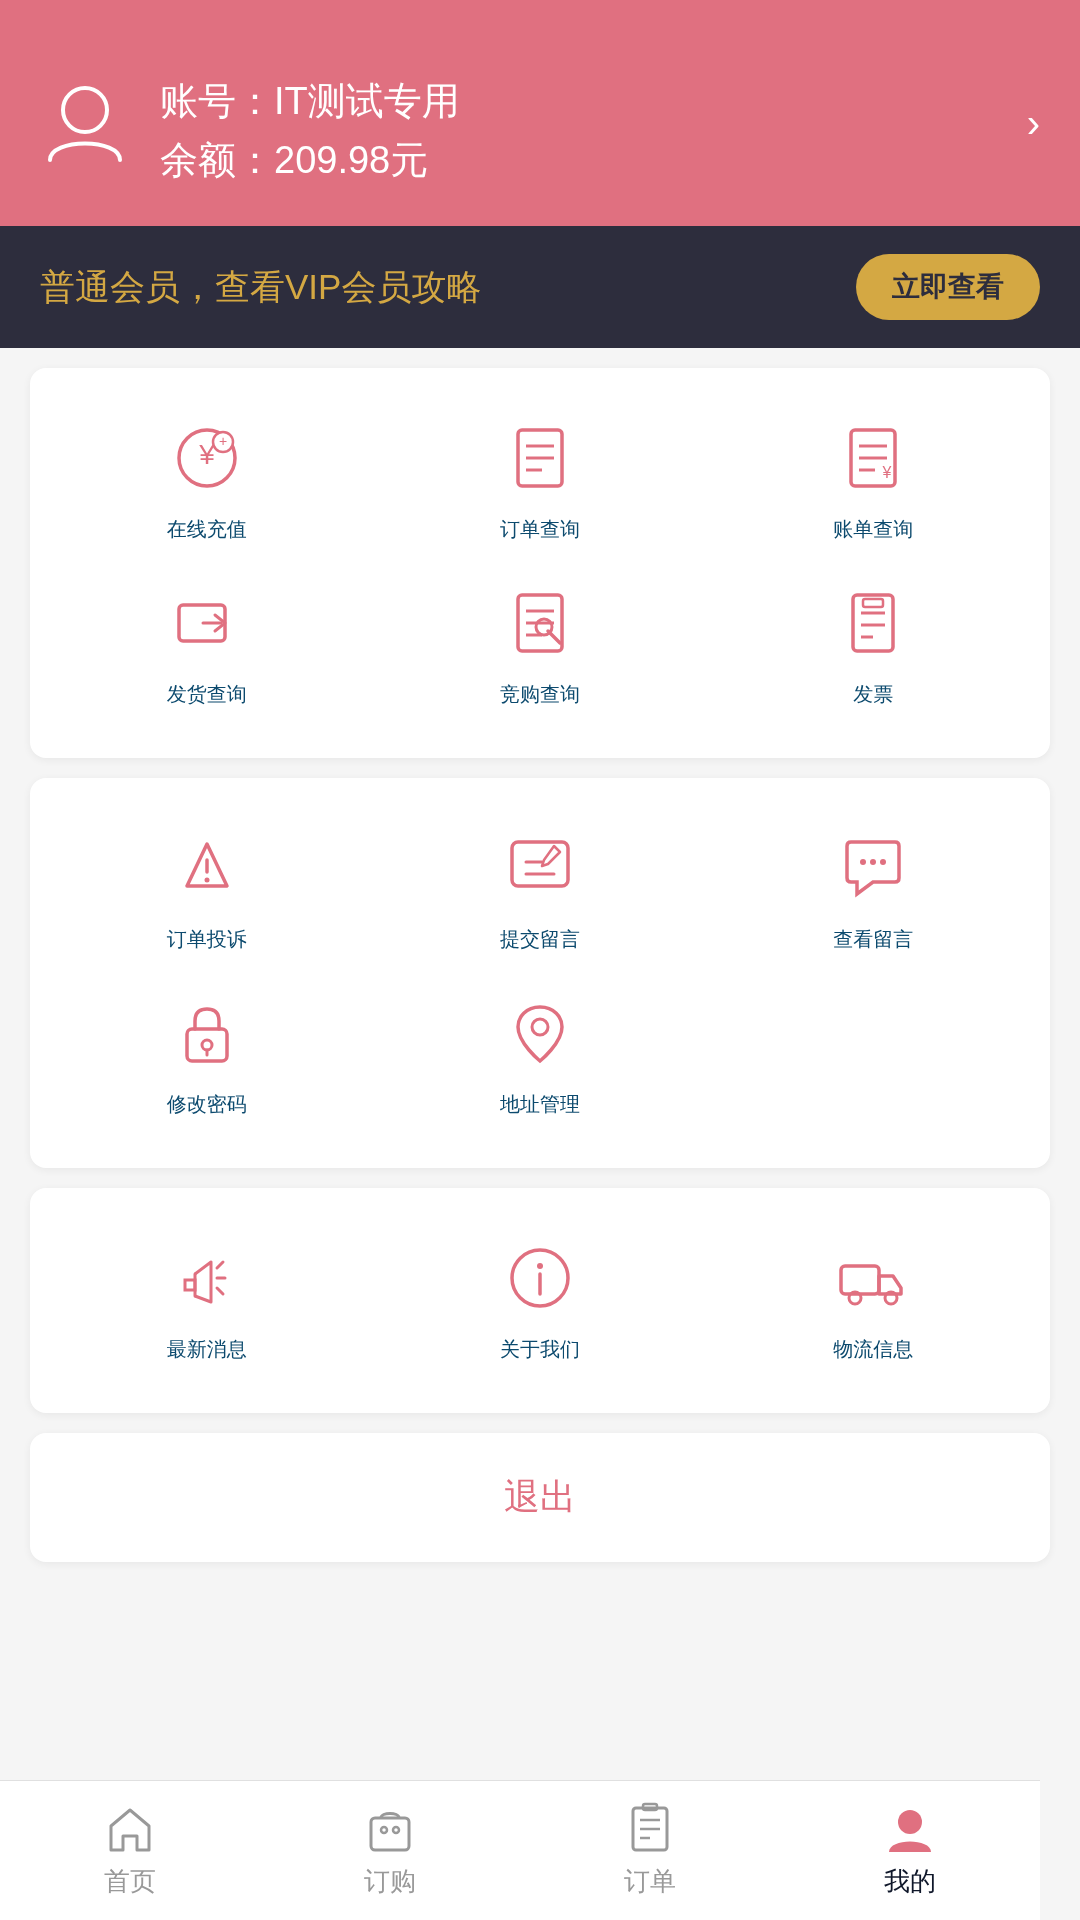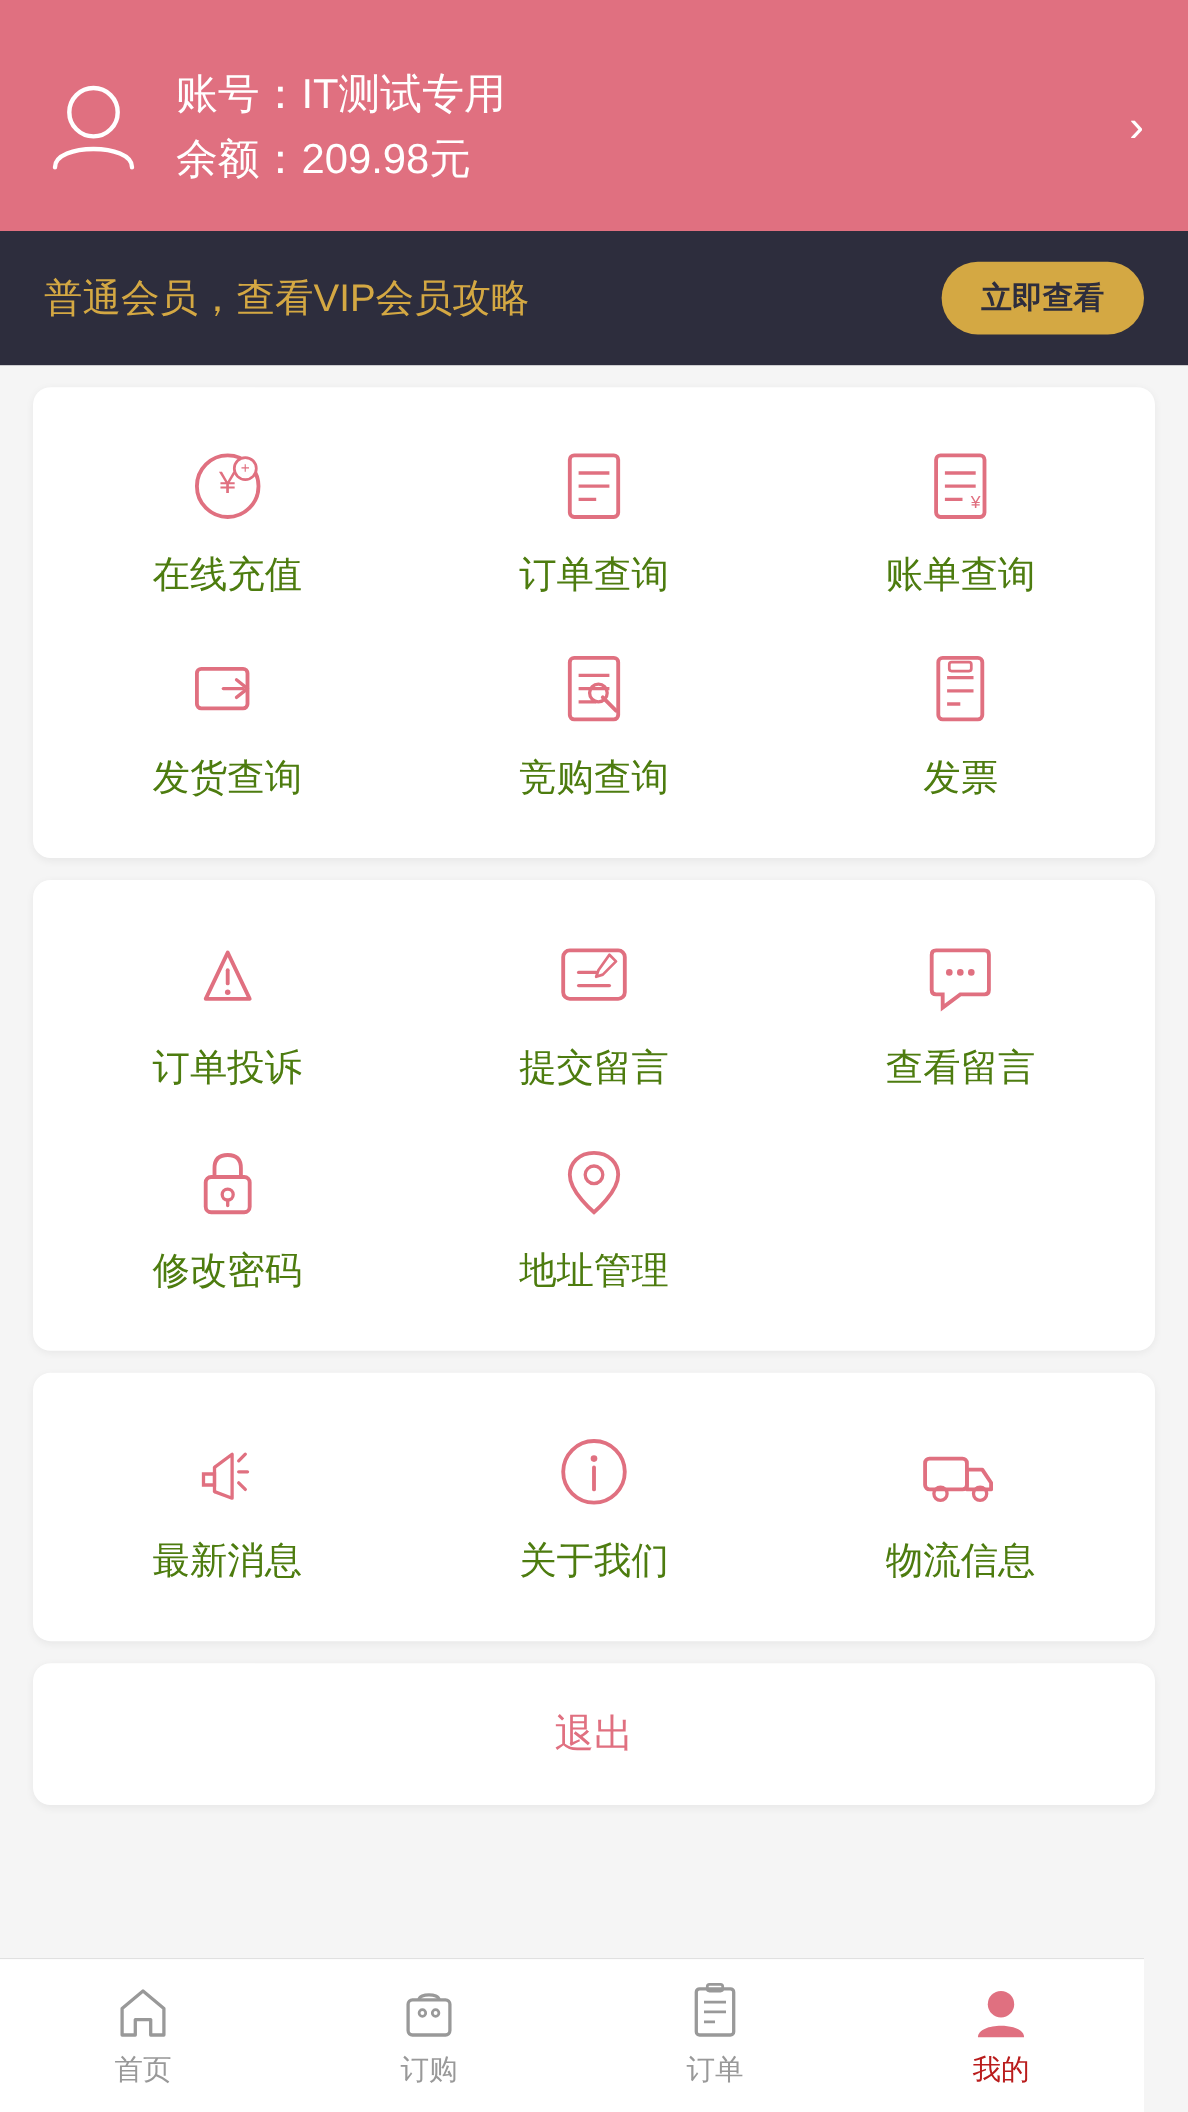--- a/index.html
+++ b/index.html
@@ -27,20 +27,21 @@
       gap: 30px;
     }
     .avatar-icon {
       width: 90px;
       height: 90px;
     }
     .header-info {
       display: flex;
       flex-direction: column;
       gap: 8px;
+      margin-top: 16px;
     }
     .header-account {
       color: white;
       font-size: 38px;
       font-weight: 500;
     }
     .header-balance {
       color: white;
       font-size: 38px;
       font-weight: 500;
@@ -105,22 +106,22 @@
       align-items: center;
       justify-content: center;
     }
 
     .grid-item-icon svg {
       width: 72px;
       height: 72px;
     }
 
     .grid-item-label {
-      font-size: 34px;
-      color: #4d7c0f;
+      font-size: 20px;
+      color: #0c4a6e;
     }
 
     
     .logout-card {
       background: white;
       margin: 20px 30px;
       border-radius: 16px;
       padding: 40px;
       text-align: center;
       cursor: pointer;
@@ -156,21 +157,21 @@
       height: 54px;
       display: flex;
       align-items: center;
       justify-content: center;
     }
     .nav-label {
       font-size: 26px;
       color: #999;
     }
     .nav-label.active {
-      color: #b91c1c;
+      color: #0f172a;
     }
   </style>
 </head>
 <body>
 
 <div class="header">
   <div class="header-left">
     <div class="avatar-icon">
       <svg viewBox="0 0 90 90" fill="none" xmlns="http://www.w3.org/2000/svg">
         <circle cx="45" cy="32" r="22" stroke="white" stroke-width="4" fill="none"></circle>

